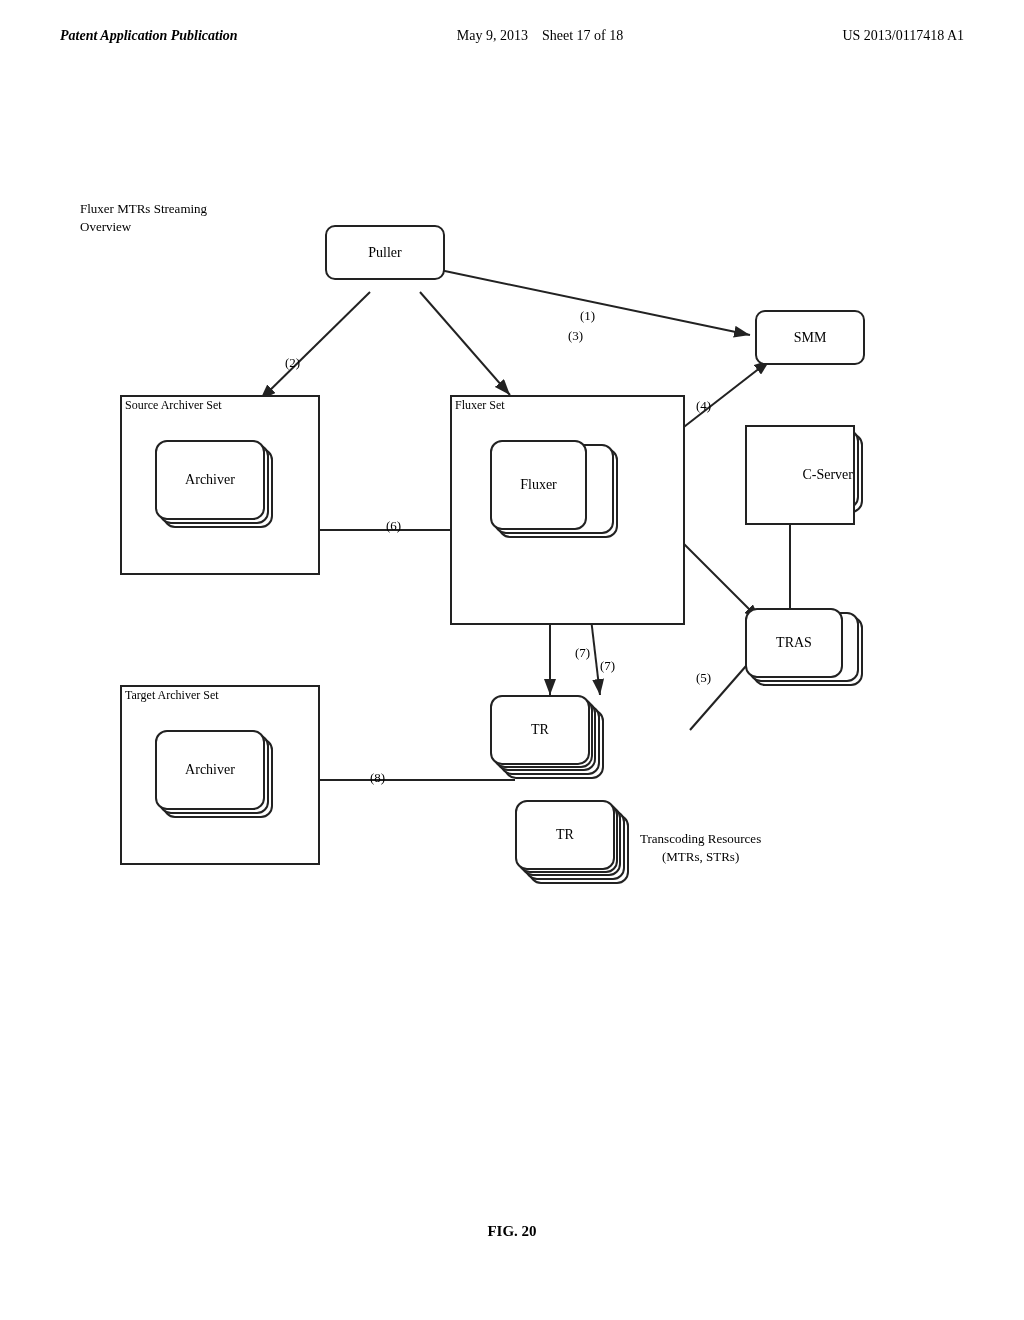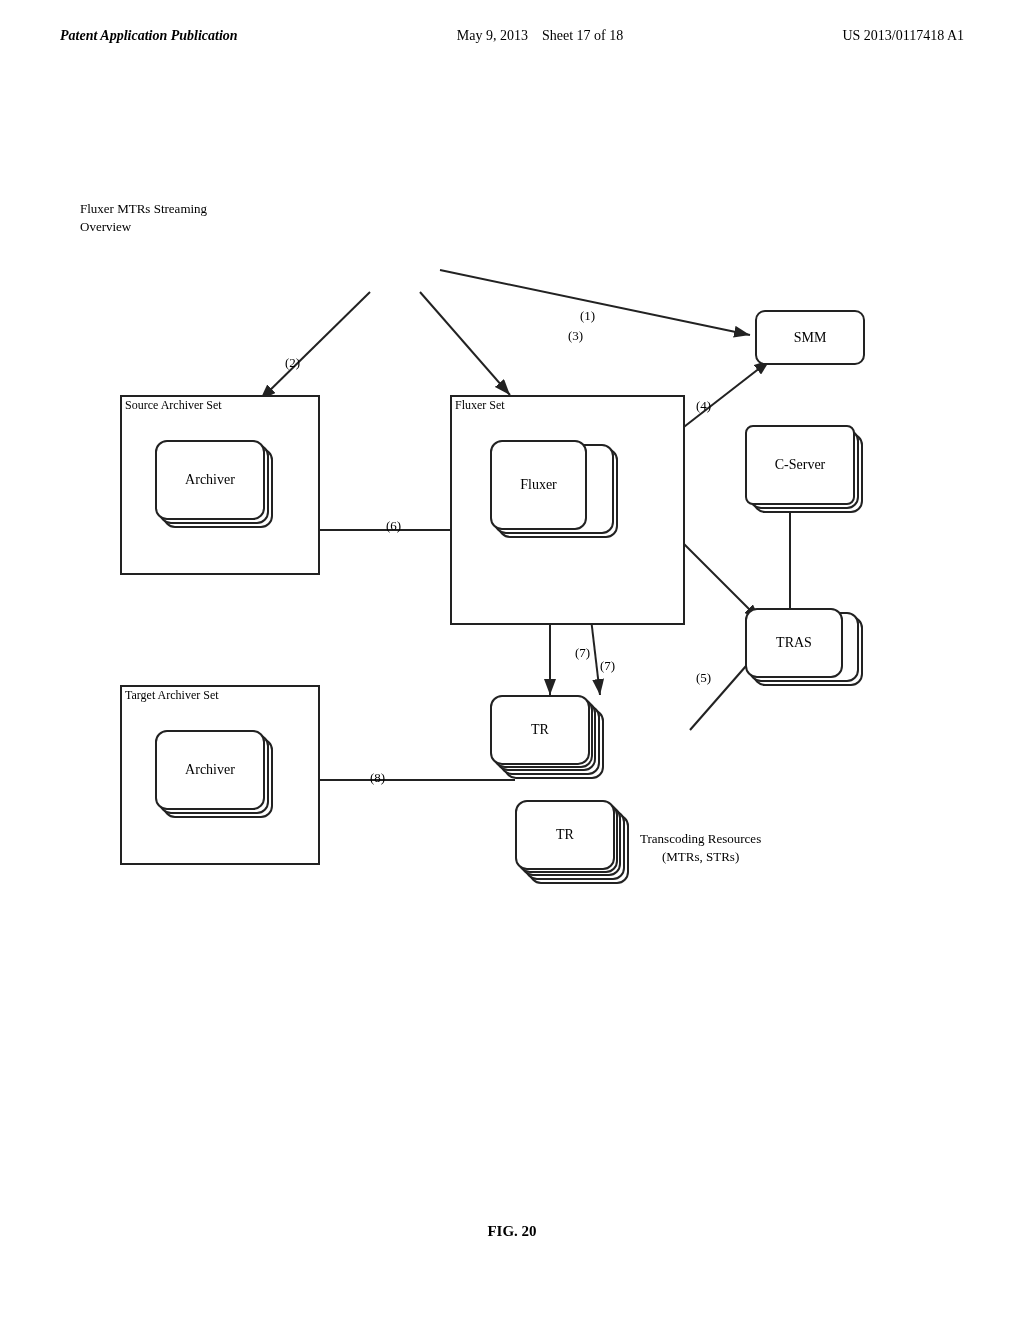--- a/index.html
+++ b/index.html
@@ -159,20 +159,23 @@
     <line x1="455" y1="640" x2="245" y2="640" stroke="#222" stroke-width="2" marker-end="url(#arrowhead-left)"></line>
 
     <line x1="620" y1="400" x2="700" y2="480" stroke="#222" stroke-width="2" marker-end="url(#arrowhead)"></line>
   </svg>
 
   <div class="diagram-title">
     <div>Fluxer MTRs Streaming</div>
     <div>Overview</div>
   </div>
 
+  <div class="box" style="left:265px; top:85px; width:120px; height:55px;">
+    <span>Puller</span>
+  </div>
 
   <div class="box" style="left:695px; top:170px; width:110px; height:55px;">
     <span>SMM</span>
   </div>
 
   <div class="outer-box" style="left:60px; top:255px; width:200px; height:180px;">
   </div>
   <div class="outer-box-label" style="left:65px; top:258px; font-size:12px;">Source Archiver Set</div>
 
   <div class="stack-container" style="left:95px; top:300px;">
@@ -191,21 +194,21 @@
     <div class="stack-layer" style="width:120px; height:90px; top:8px; left:8px; border-radius:12px;"></div>
     <div class="stack-layer" style="width:120px; height:90px; top:4px; left:4px; border-radius:12px;"></div>
     <div class="stack-front" style="width:97px; height:90px; top:0; left:0; border-radius:12px;">
       <span>Fluxer</span>
     </div>
   </div>
 
   <div class="stack-container" style="left:685px; top:285px;">
     <div class="stack-layer" style="width:110px; height:80px; top:8px; left:8px; border-radius:12px;"></div>
     <div class="stack-layer" style="width:110px; height:80px; top:4px; left:4px; border-radius:12px;"></div>
-    <div class="stack-front" style="width:110px; height:80px; top:0; left:0; border-radius:8px;">
+    <div class="stack-front" style="width:110px; height:100px; top:0; left:0; border-radius:0;justify-content:flex-end;">
       <span>C-Server</span>
     </div>
   </div>
 
   <div class="stack-container" style="left:685px; top:468px;">
     <div class="stack-layer" style="width:110px; height:70px; top:8px; left:8px; border-radius:12px;"></div>
     <div class="stack-layer" style="width:110px; height:70px; top:4px; left:4px; border-radius:12px;"></div>
     <div class="stack-front" style="width:98px; height:70px; top:0; left:0; border-radius:12px;">
       <span>TRAS</span>
     </div>

